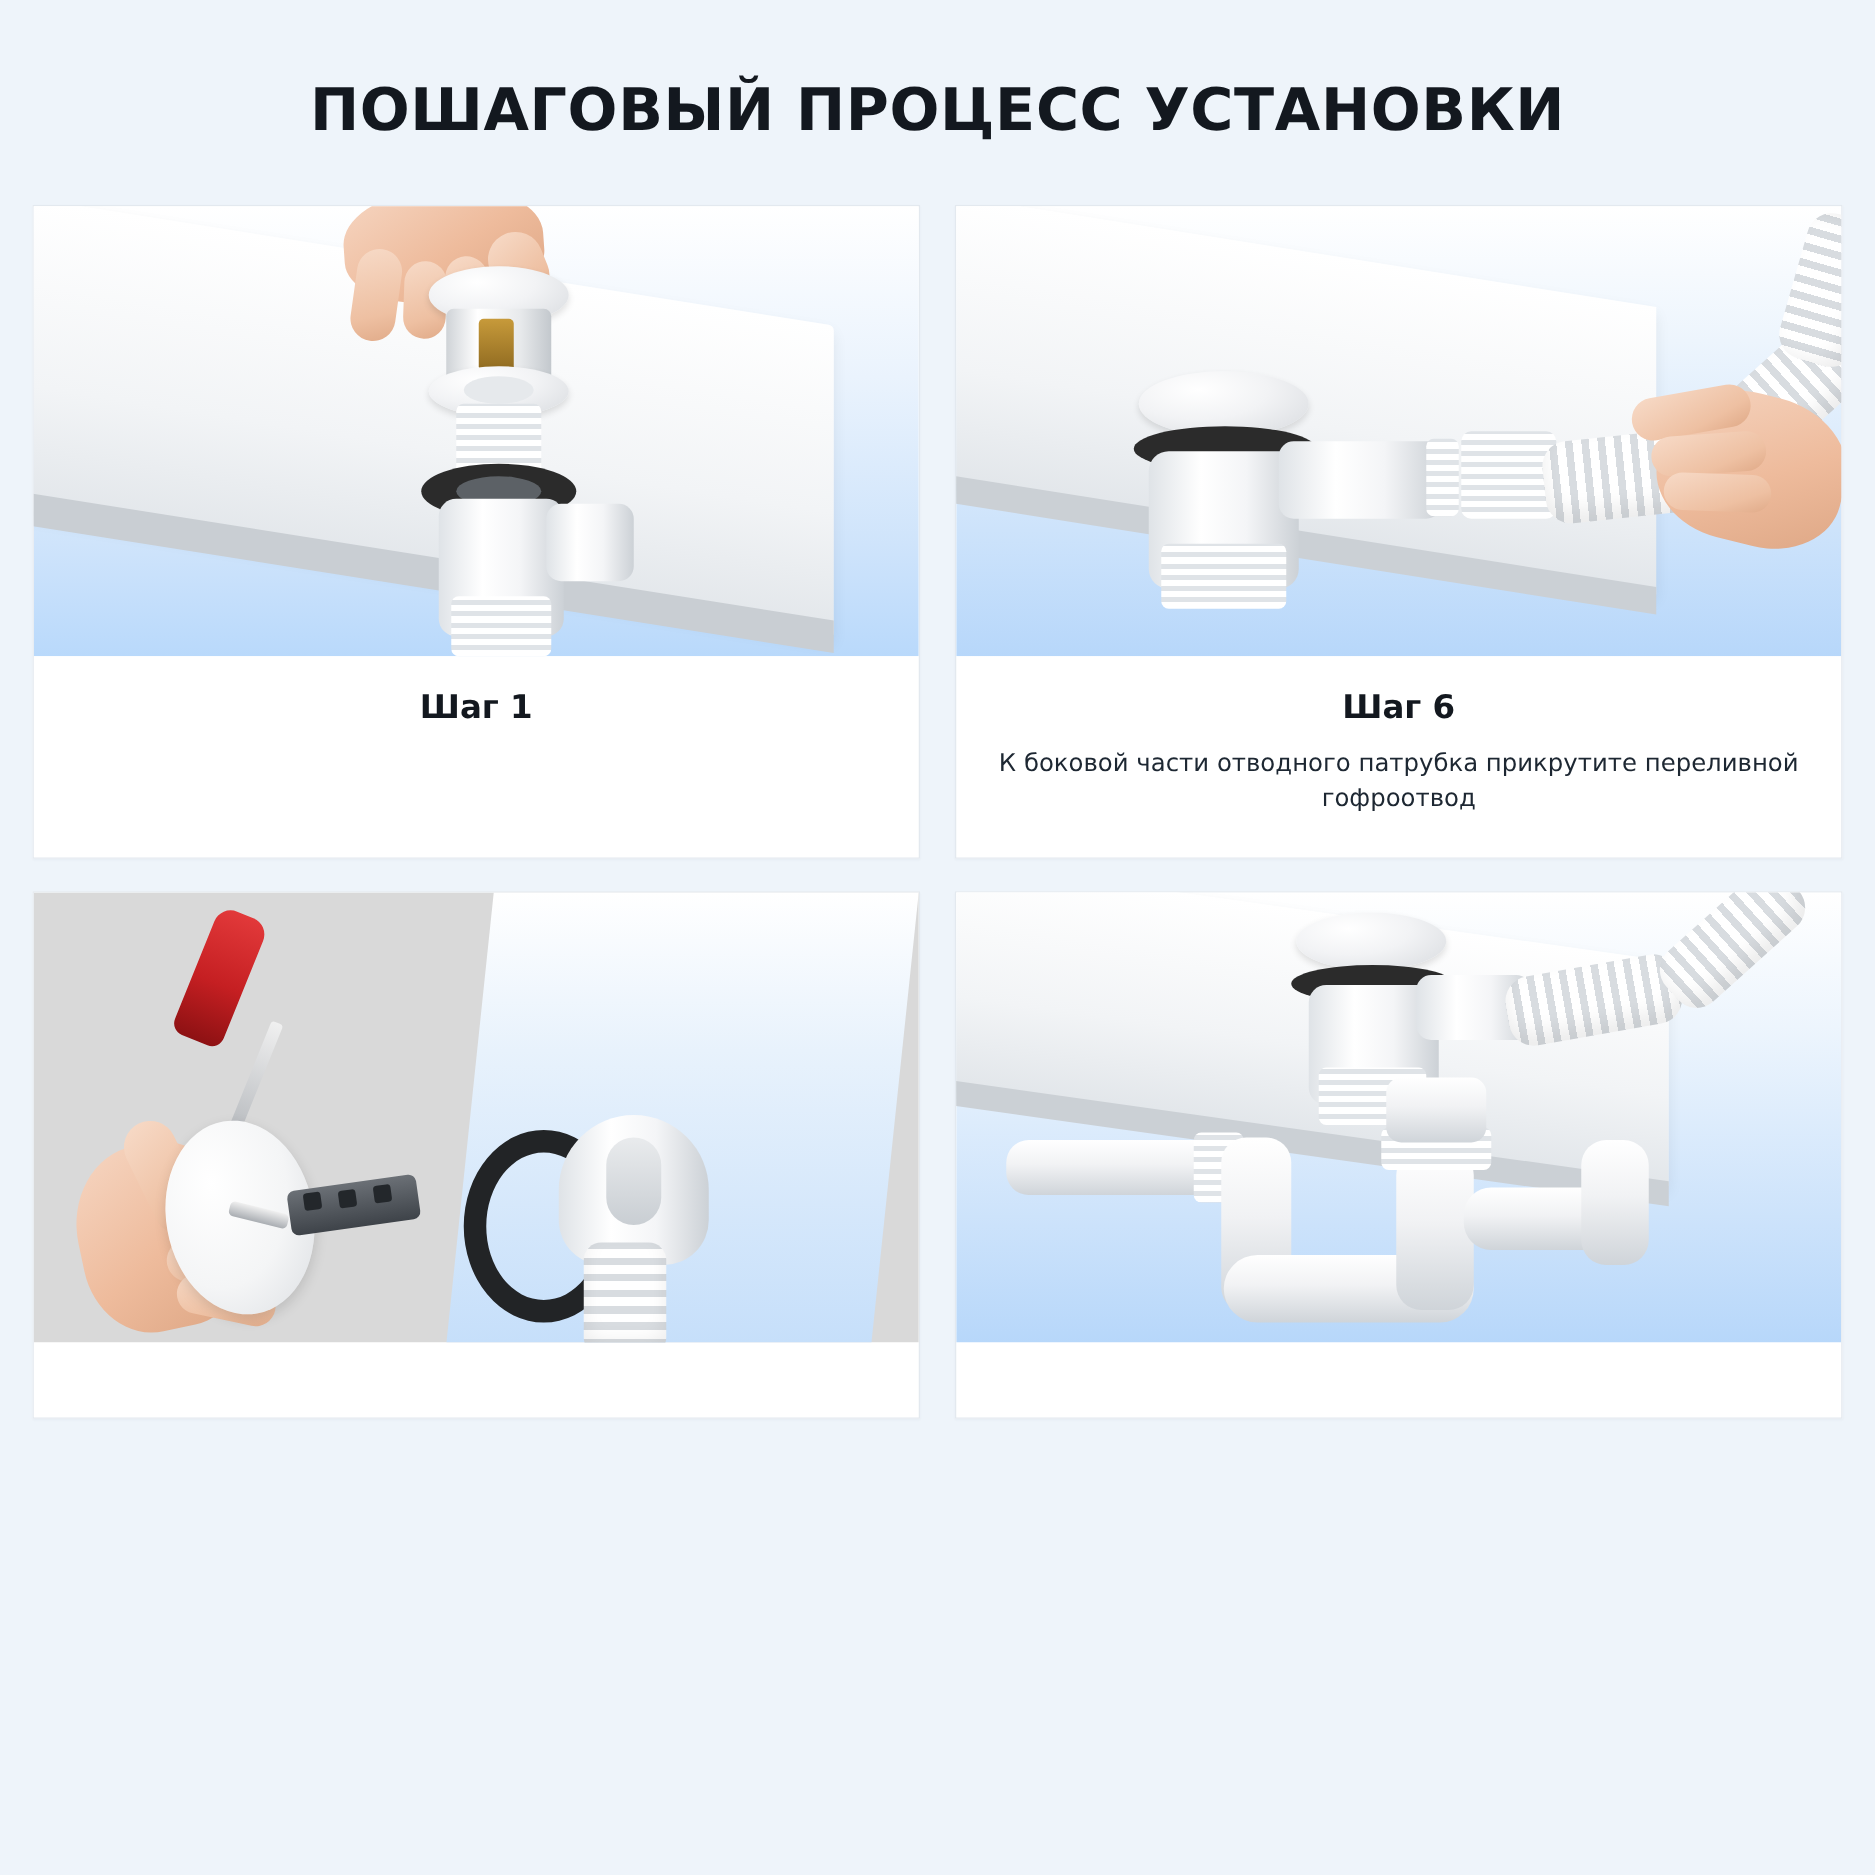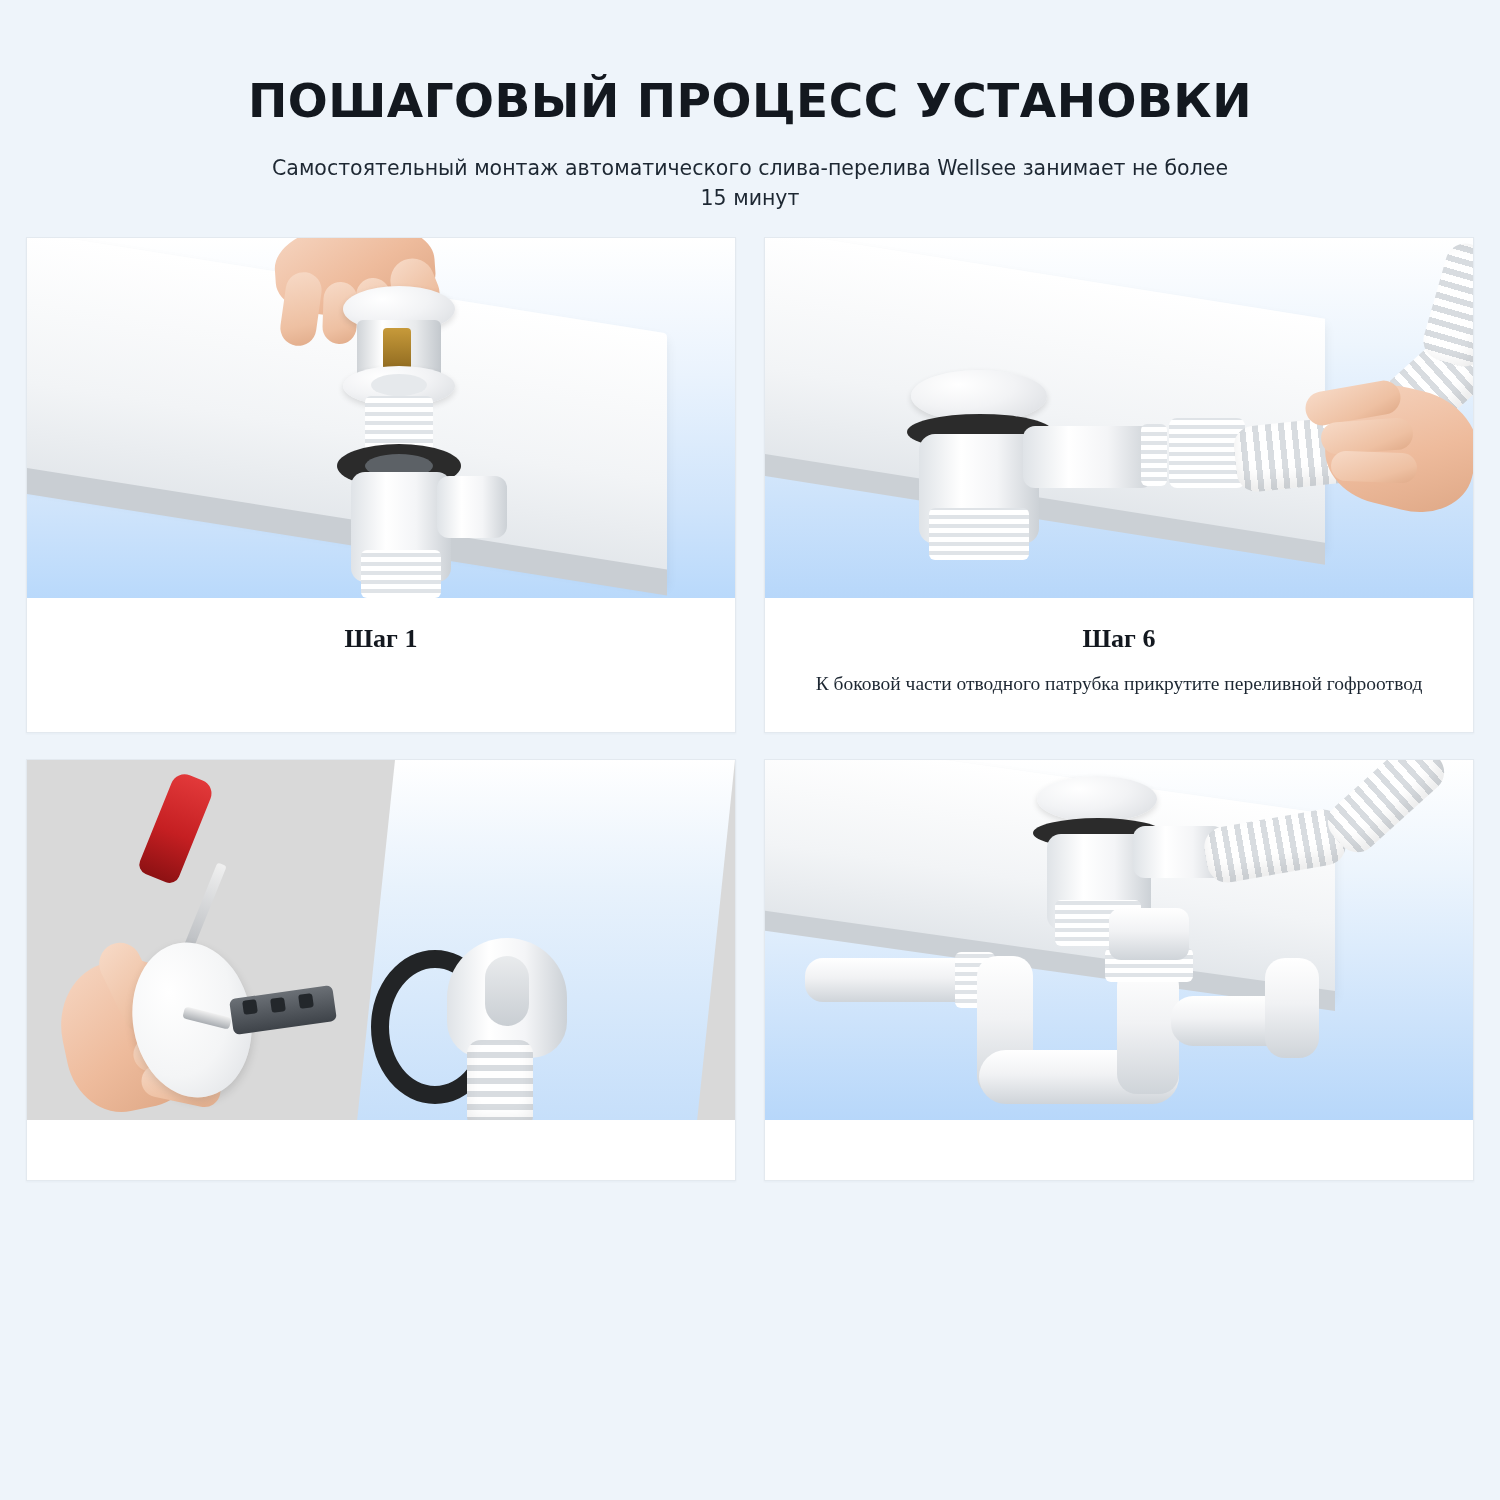--- a/index.html
+++ b/index.html
@@ -10,21 +10,21 @@
     width: 1500px;
     height: 1500px;
     background: #eef4fa;
     font-family: "DejaVu Sans", "Liberation Sans", sans-serif;
     overflow: hidden;
   }
   .page {
     width: 1500px;
     height: 1500px;
     box-sizing: border-box;
-    padding: 12px;
+    padding: 0;
     position: relative;
   }
   .header {
     text-align: center;
     padding-top: 62px;
   }
   .title {
     font-size: 47px;
     font-weight: 800;
     letter-spacing: 0.5px;
@@ -34,28 +34,27 @@
   }
   .subtitle {
     font-size: 20.5px;
     color: #1d2732;
     margin: 26px auto 0;
     line-height: 1.45;
     max-width: 980px;
     font-weight: 400;
   }
   .grid {
-    margin: 24px auto 0;
+    margin: 48px auto 0;
     width: 1448px;
     display: grid;
     grid-template-columns: 710px 710px;
     grid-template-rows: auto auto;
     column-gap: 28px;
     row-gap: 26px;
-    font-family: Liberation Serif, serif;
   }
   .card {
     background: #ffffff;
     border: 1px solid #e3e9ef;
     box-shadow: 0 1px 2px rgba(20,40,70,0.04);
     overflow: hidden;
     display: flex;
     flex-direction: column;
   }
   .illus {
@@ -232,21 +231,20 @@
     border-radius: 18px;
   }
 </style>
 </head>
 <body>
 
 <div class="page">
 
   <div class="header">
     <h1 class="title">ПОШАГОВЫЙ ПРОЦЕСС УСТАНОВКИ</h1>
-    <p class="subtitle">Самостоятельный монтаж автоматического слива-перелива Wellsee занимает не более 15 минут</p>
   </div>
 
   <div class="grid">
 
     <div class="card">
       <div class="illus">
         <div class="sky"></div>
 
         <div class="slab slab1"></div>
         <div class="slab1-edge"></div>

